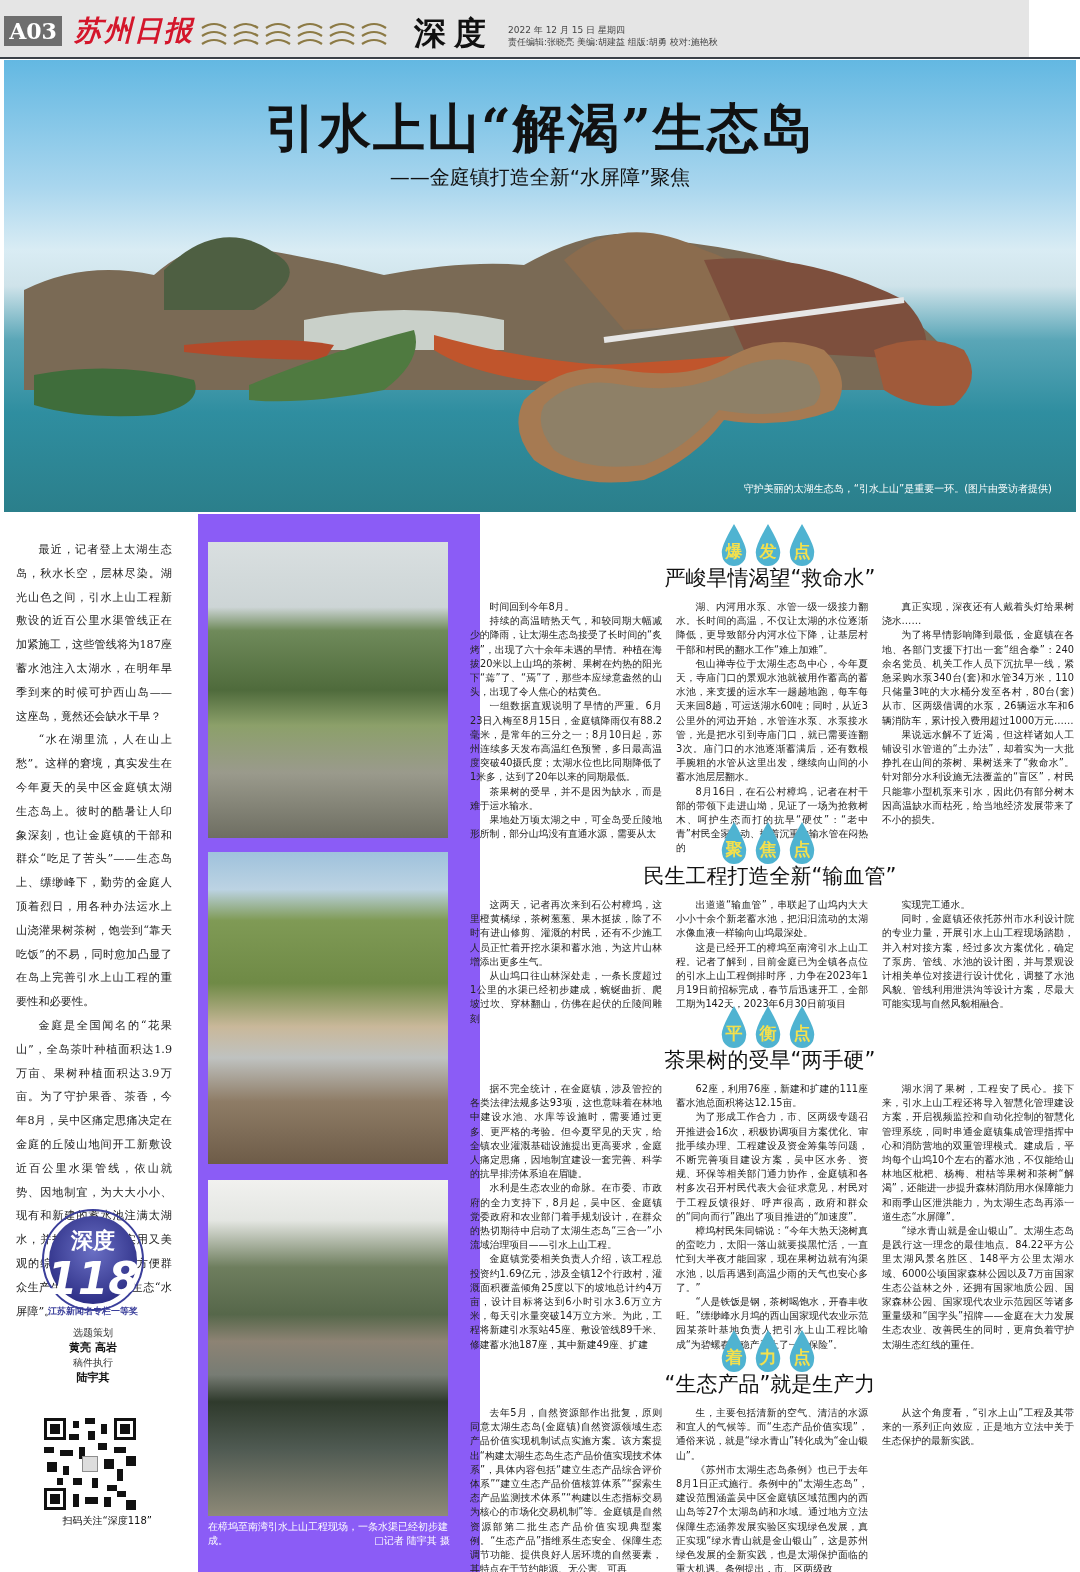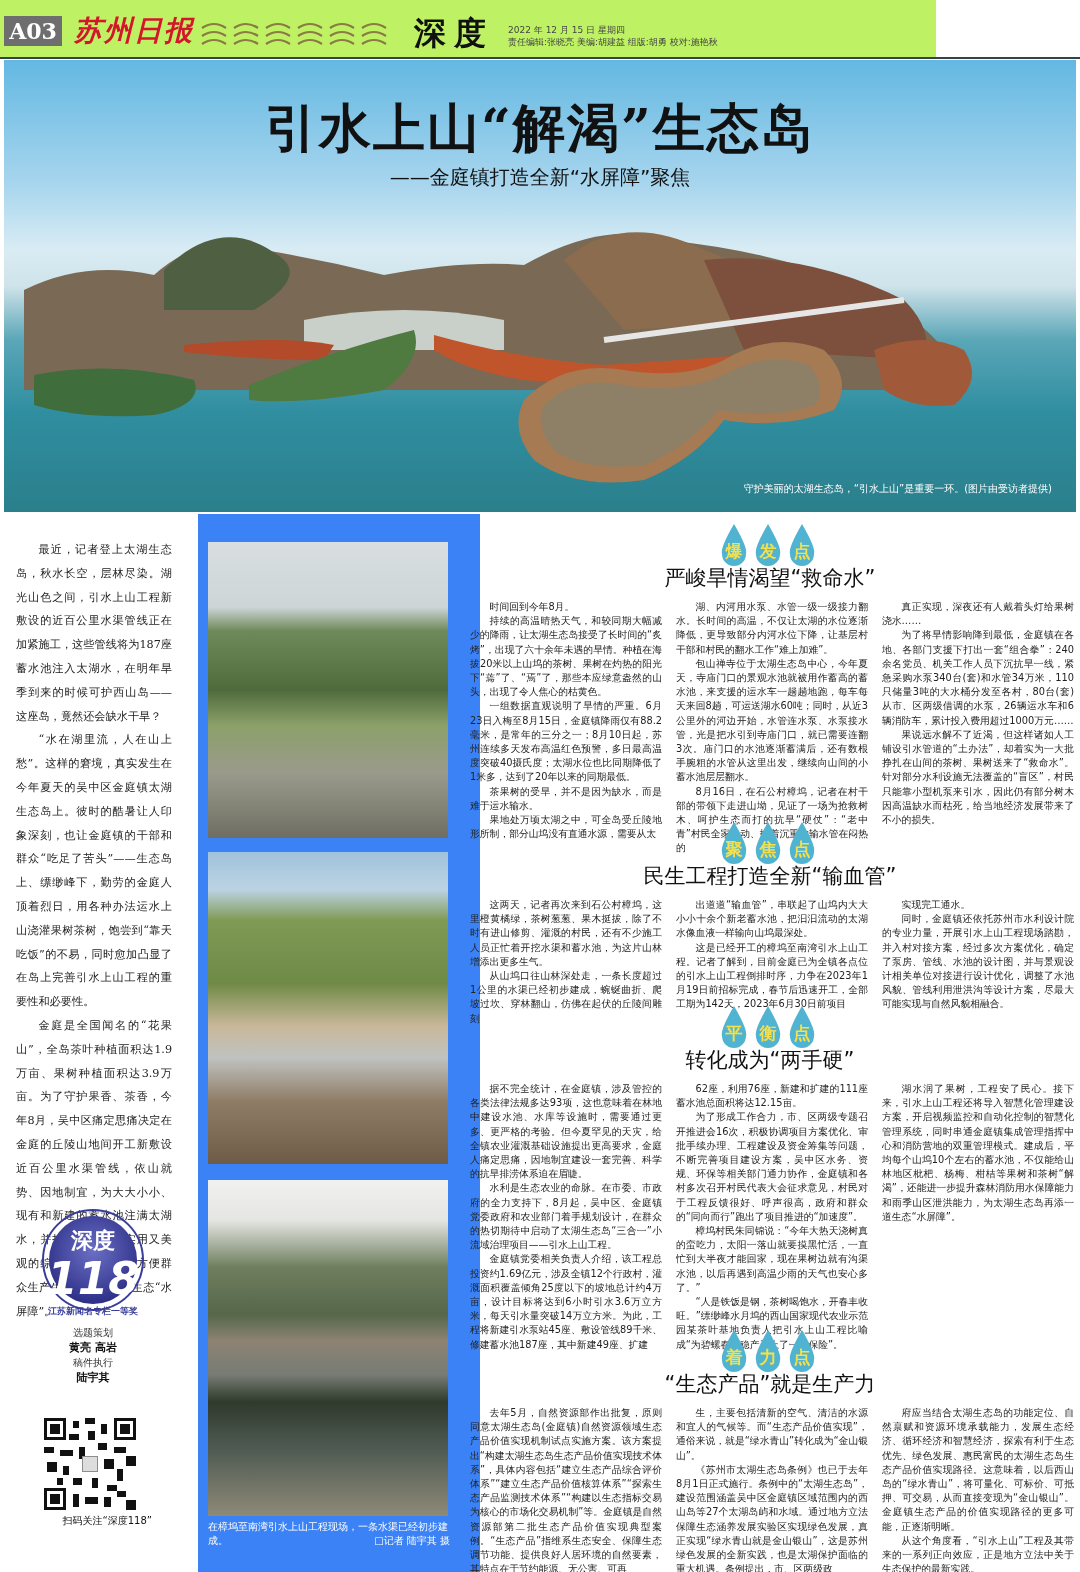--- a/index.html
+++ b/index.html
@@ -1,17 +1,17 @@
 <!DOCTYPE html>
 <html><head>
 <meta charset="utf-8">
 <style>
   html,body{margin:0;padding:0;}
   body{width:1080px;height:1572px;background:#fff;position:relative;overflow:hidden;font-family:"DejaVu Sans","Liberation Sans",sans-serif;color:#1a1a1a;}
-  .masthead{position:absolute;left:0;top:0;width:936px;height:58px;background:#bef264;}
+  .masthead{position:absolute;left:0;top:0;width:1029px;height:58px;background:#e5e5e5;}
   .page-no{position:absolute;left:4px;top:16px;width:58px;height:30px;background:#6e6e6e;color:#fff;font-family:"DejaVu Serif","Liberation Serif",serif;font-weight:bold;font-size:22px;line-height:30px;text-align:center;}
   .paper-name{position:absolute;left:74px;top:12px;font-family:"DejaVu Serif","Liberation Serif",serif;font-style:italic;font-weight:bold;color:#d4162b;font-size:28px;letter-spacing:2px;}
   .waves{position:absolute;left:200px;top:18px;width:190px;height:28px;}
   .section-name{position:absolute;left:414px;top:12px;font-weight:bold;font-size:32px;letter-spacing:8px;color:#111;}
   .meta{position:absolute;left:508px;top:24px;font-size:9px;line-height:12px;color:#444;}
   .rule{position:absolute;left:0;top:57px;width:1080px;height:2px;background:#3a4048;}
 
   .hero{position:absolute;left:4px;top:60px;width:1072px;height:452px;overflow:hidden;
     background:linear-gradient(180deg,#63b8e2 0%,#a9d6ee 28%,#d9ecf4 42%,#cfe3ea 50%,#5aa6b7 62%,#2f8ea0 78%,#2b7f8b 100%);}
   .hero h1{position:absolute;left:0;width:100%;top:34px;margin:0;text-align:center;font-family:"DejaVu Serif","Liberation Serif",serif;font-weight:bold;font-size:52px;letter-spacing:2px;color:#111;}
@@ -21,21 +21,21 @@
 
   .col-left{position:absolute;left:16px;top:538px;width:156px;font-family:"DejaVu Serif","Liberation Serif",serif;font-size:11.2px;line-height:23.8px;color:#222;text-align:justify;}
   .col-left p{margin:0;text-indent:2em;}
 
   .badge{position:absolute;left:38px;top:1208px;width:110px;height:110px;}
   .credits{position:absolute;left:40px;top:1325px;width:106px;text-align:center;font-size:11px;line-height:15px;}
   .credits .role{font-family:"DejaVu Serif","Liberation Serif",serif;color:#333;font-size:10px;}
   .credits .names{font-weight:bold;color:#111;}
   .qr{position:absolute;left:44px;top:1418px;width:92px;height:92px;}
   .qr-label{position:absolute;left:28px;top:1514px;width:124px;text-align:right;font-size:10px;color:#111;}
-  .photo-col{position:absolute;left:198px;top:514px;width:282px;height:1058px;background:#3b82f6;}
+  .photo-col{position:absolute;left:198px;top:514px;width:282px;height:1058px;background:#8b5cf6;}
   .photo{position:absolute;left:10px;width:240px;overflow:hidden;}
   .photo1{top:28px;height:296px;background:linear-gradient(180deg,#d9dfe0 0%,#cdd5d6 22%,#6f8a5a 30%,#4f6b3c 50%,#8ca06a 62%,#9a9a8c 78%,#6e6e62 100%);}
   .photo2{top:338px;height:312px;background:linear-gradient(180deg,#9fc2dc 0%,#bcd3e3 12%,#7f9a55 22%,#6f8a46 42%,#c9b89a 56%,#bfc2c0 66%,#8e7c66 80%,#6e5c48 100%);}
   .photo3{top:666px;height:336px;background:linear-gradient(180deg,#f1f1ef 0%,#e4e6e2 12%,#6e7e5e 26%,#56674a 40%,#8d8374 48%,#777c74 58%,#2f3a2c 66%,#4f5a52 80%,#8e8a78 100%);}
   .photo-caption{position:absolute;left:10px;top:1006px;width:242px;font-size:10px;line-height:14px;color:#fff;}
   .photo-caption .credit{float:right;}
 
   .section{position:absolute;left:470px;width:600px;}
   .drops{position:absolute;left:250px;top:0;width:100px;height:60px;}
   .drop{position:absolute;top:0;width:28px;height:42px;}
@@ -276,35 +276,36 @@
         </svg>
         <span>衡</span>
       </div>
     <div class="drop" style="left:68px">
         <svg width="28" height="42" viewBox="0 0 28 42">
           <path d="M14 0 Q28 24 26 30 A12 12 0 0 1 2 30 Q0 24 14 0Z" fill="#4fb3d1"></path>
         </svg>
         <span>点</span>
       </div>
   </div>
-  <div class="sec-title">转化成为“两手硬”</div>
+  <div class="sec-title">茶果树的受旱“两手硬”</div>
   <div class="cols" style="top:76px;">
     <div class="c">
         <p>据不完全统计，在金庭镇，涉及管控的各类法律法规多达93项，这也意味着在林地中建设水池、水库等设施时，需要通过更多、更严格的考验。但今夏罕见的天灾，给全镇农业灌溉基础设施提出更高要求，金庭人痛定思痛，因地制宜建设一套完善、科学的抗旱排涝体系迫在眉睫。</p>
         <p>水利是生态农业的命脉。在市委、市政府的全力支持下，8月起，吴中区、金庭镇党委政府和农业部门着手规划设计，在群众的热切期待中启动了太湖生态岛“三合一”小流域治理项目——引水上山工程。</p>
         <p>金庭镇党委相关负责人介绍，该工程总投资约1.69亿元，涉及全镇12个行政村，灌溉面积覆盖倾角25度以下的坡地总计约4万亩，设计目标将达到6小时引水3.6万立方米，每天引水量突破14万立方米。为此，工程将新建引水泵站45座、敷设管线89千米、修建蓄水池187座，其中新建49座、扩建</p>
       </div>
     <div class="c">
         <p>62座，利用76座，新建和扩建的111座蓄水池总面积将达12.15亩。</p>
         <p>为了形成工作合力，市、区两级专题召开推进会16次，积极协调项目方案优化、审批手续办理、工程建设及资金筹集等问题，不断完善项目建设方案，吴中区水务、资规、环保等相关部门通力协作，金庭镇和各村多次召开村民代表大会征求意见，村民对于工程反馈很好、呼声很高，政府和群众的“同向而行”跑出了项目推进的“加速度”。</p>
         <p>樟坞村民朱同锦说：“今年大热天浇树真的蛮吃力，太阳一落山就要摸黑忙活，一直忙到大半夜才能回家，现在果树边就有沟渠水池，以后再遇到高温少雨的天气也安心多了。”</p>
         <p>“人是铁饭是钢，茶树喝饱水，开春丰收旺。”缥缈峰水月坞的西山国家现代农业示范园某茶叶基地负责人把引水上山工程比喻成“为碧螺春的稳产又上了一道保险”。</p>
       </div>
     <div class="c">
         <p>湖水润了果树，工程安了民心。接下来，引水上山工程还将导入智慧化管理建设方案，开启视频监控和自动化控制的智慧化管理系统，同时串通金庭镇集成管理指挥中心和消防营地的双重管理模式。建成后，平均每个山坞10个左右的蓄水池，不仅能给山林地区枇杷、杨梅、柑桔等果树和茶树“解渴”，还能进一步提升森林消防用水保障能力和雨季山区泄洪能力，为太湖生态岛再添一道生态“水屏障”。</p>
+        <p>“绿水青山就是金山银山”。太湖生态岛是践行这一理念的最佳地点。84.22平方公里太湖风景名胜区、148平方公里太湖水域、6000公顷国家森林公园以及7万亩国家生态公益林之外，还拥有国家地质公园、国家森林公园、国家现代农业示范园区等诸多重量级和“国字头”招牌——金庭在大力发展生态农业、改善民生的同时，更肩负着守护太湖生态红线的重任。</p>
       </div>
   </div>
 </div>
 
 <div class="section" style="top:1330px;height:242px;">
   <div class="drops">
     <div class="drop" style="left:0">
         <svg width="28" height="42" viewBox="0 0 28 42">
           <path d="M14 0 Q28 24 26 30 A12 12 0 0 1 2 30 Q0 24 14 0Z" fill="#4fb3d1"></path>
         </svg>
@@ -326,17 +327,16 @@
   <div class="sec-title">“生态产品”就是生产力</div>
   <div class="cols" style="top:76px;">
     <div class="c">
         <p>去年5月，自然资源部作出批复，原则同意太湖生态岛(金庭镇)自然资源领域生态产品价值实现机制试点实施方案。该方案提出“构建太湖生态岛生态产品价值实现技术体系”，具体内容包括“建立生态产品综合评价体系”“建立生态产品价值核算体系”“探索生态产品监测技术体系”“构建以生态指标交易为核心的市场化交易机制”等。金庭镇是自然资源部第二批生态产品价值实现典型案例。“生态产品”指维系生态安全、保障生态调节功能、提供良好人居环境的自然要素，其特点在于节约能源、无公害、可再</p>
       </div>
     <div class="c">
         <p>生，主要包括清新的空气、清洁的水源和宜人的气候等。而“生态产品价值实现”，通俗来说，就是“绿水青山”转化成为“金山银山”。</p>
         <p>《苏州市太湖生态岛条例》也已于去年8月1日正式施行。条例中的“太湖生态岛”，建设范围涵盖吴中区金庭镇区域范围内的西山岛等27个太湖岛屿和水域。通过地方立法保障生态涵养发展实验区实现绿色发展，真正实现“绿水青山就是金山银山”，这是苏州绿色发展的全新实践，也是太湖保护面临的重大机遇。条例提出，市、区两级政</p>
       </div>
     <div class="c">
-        <p>府应当结合太湖生态岛的功能定位、自然禀赋和资源环境承载能力，发展生态经济、循环经济和智慧经济，探索有利于生态优先、绿色发展、惠民富民的太湖生态岛生态产品价值实现路径。这意味着，以后西山岛的“绿水青山”，将可量化、可标价、可抵押、可交易，从而直接变现为“金山银山”。金庭镇生态产品的价值实现路径的更多可能，正逐渐明晰。</p>
         <p>从这个角度看，“引水上山”工程及其带来的一系列正向效应，正是地方立法中关于生态保护的最新实践。</p>
       </div>
   </div>
 </div>
 
 </body></html>

